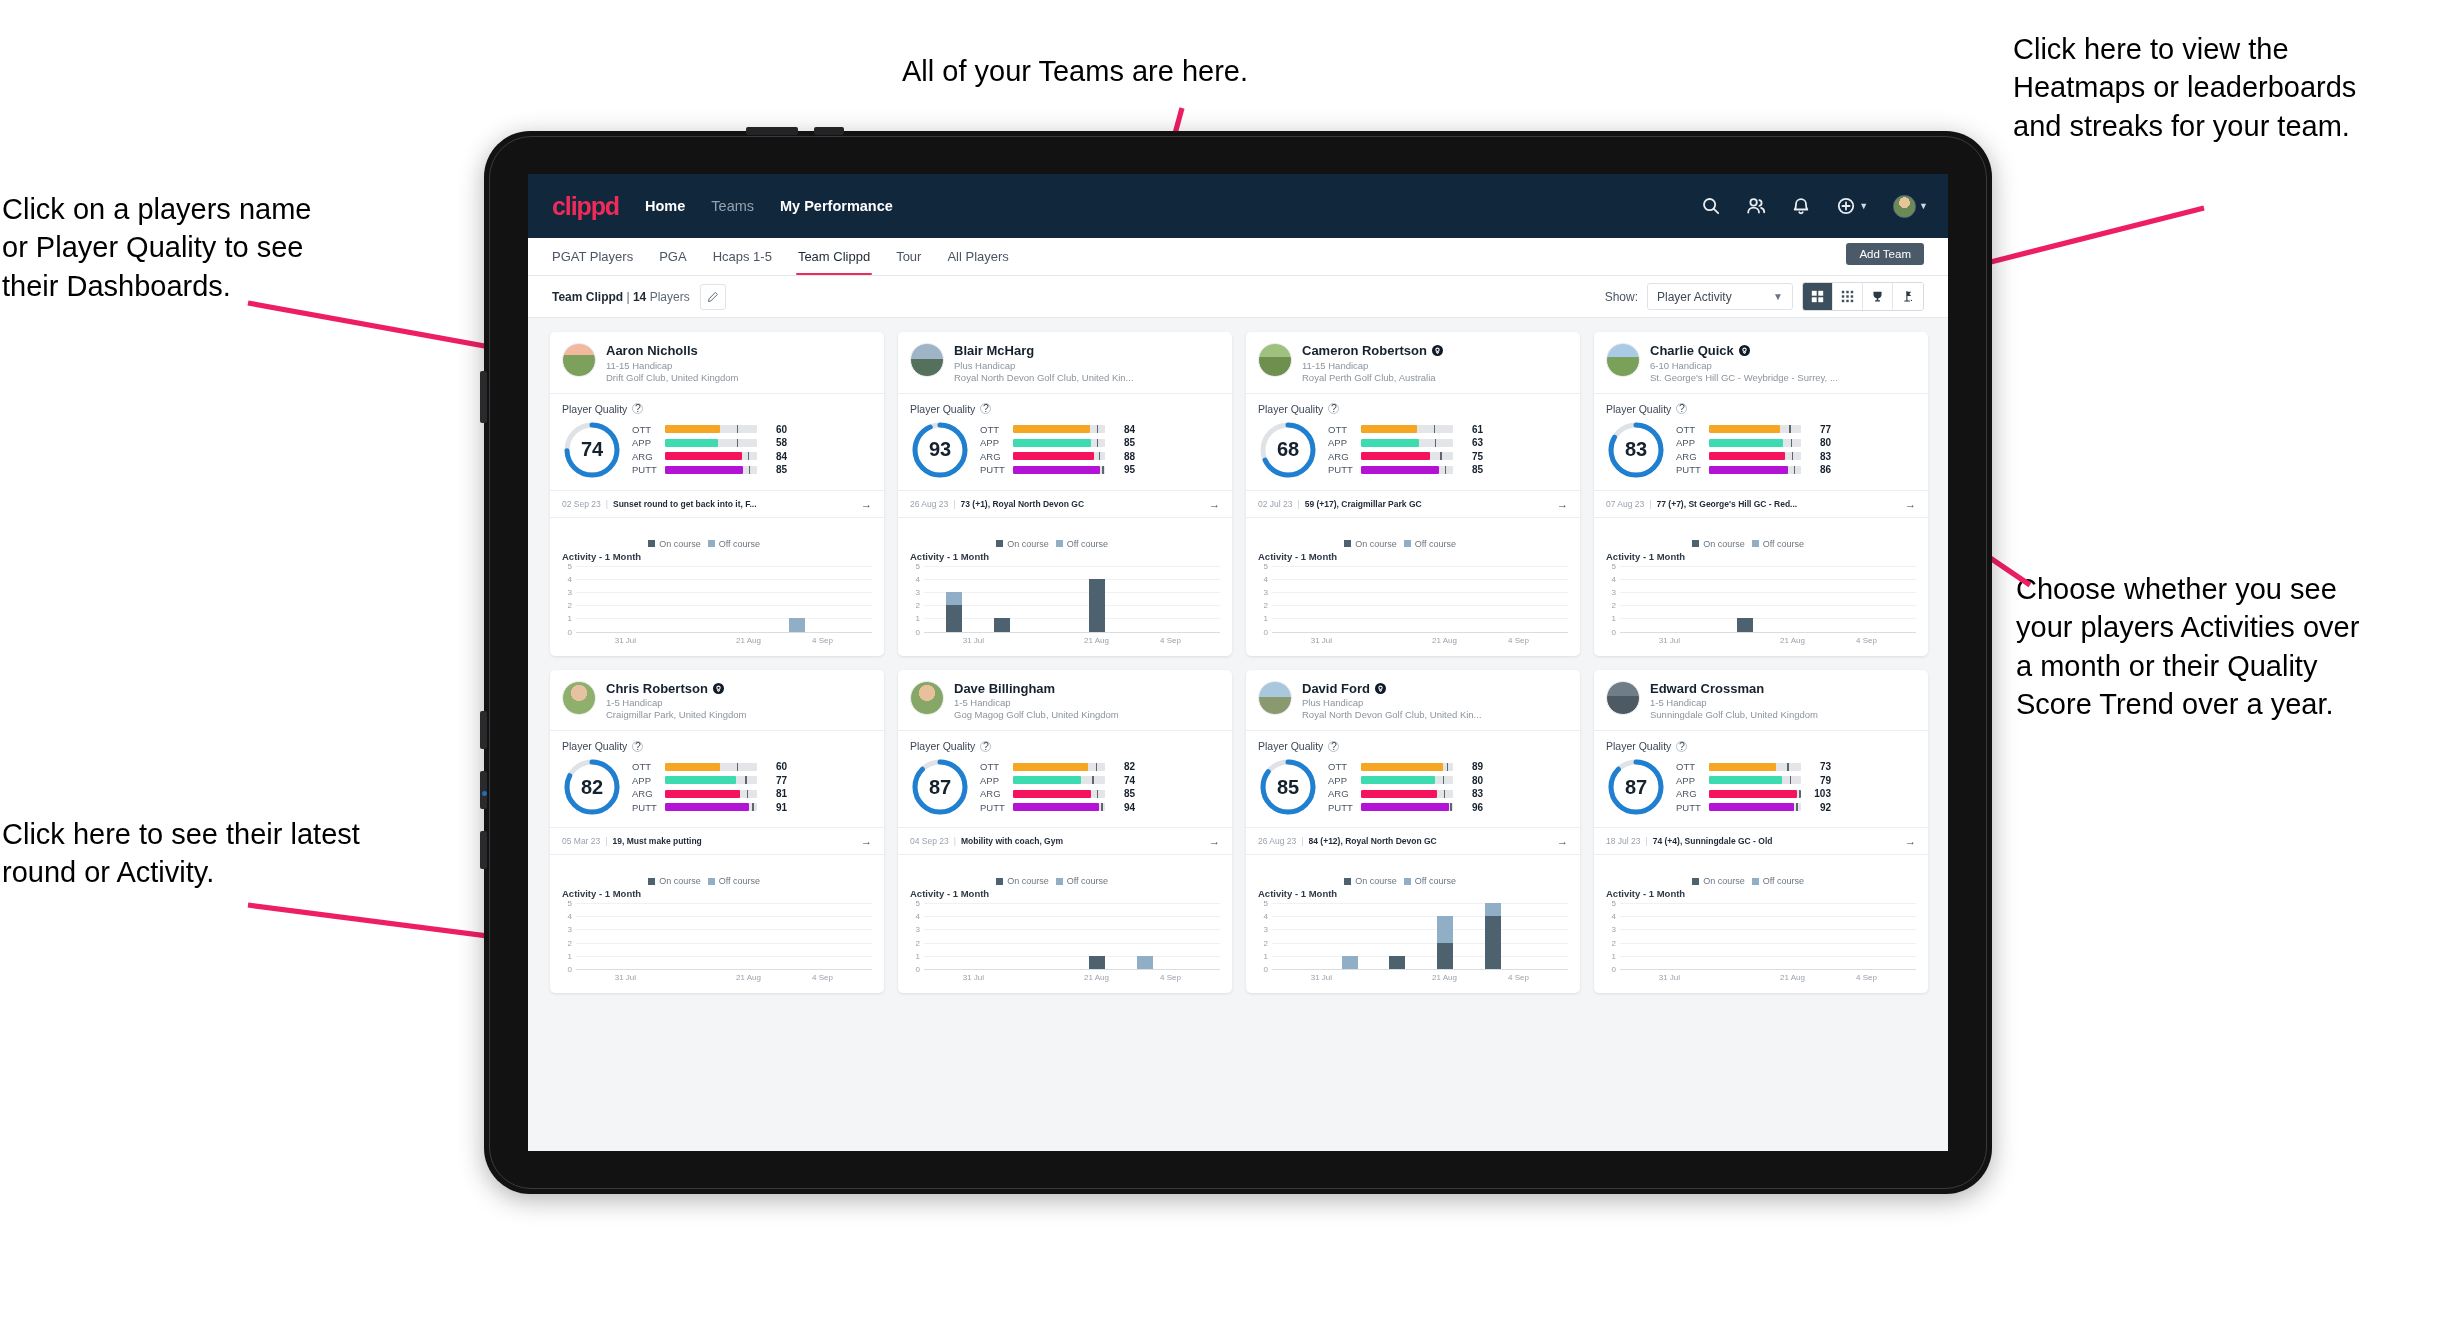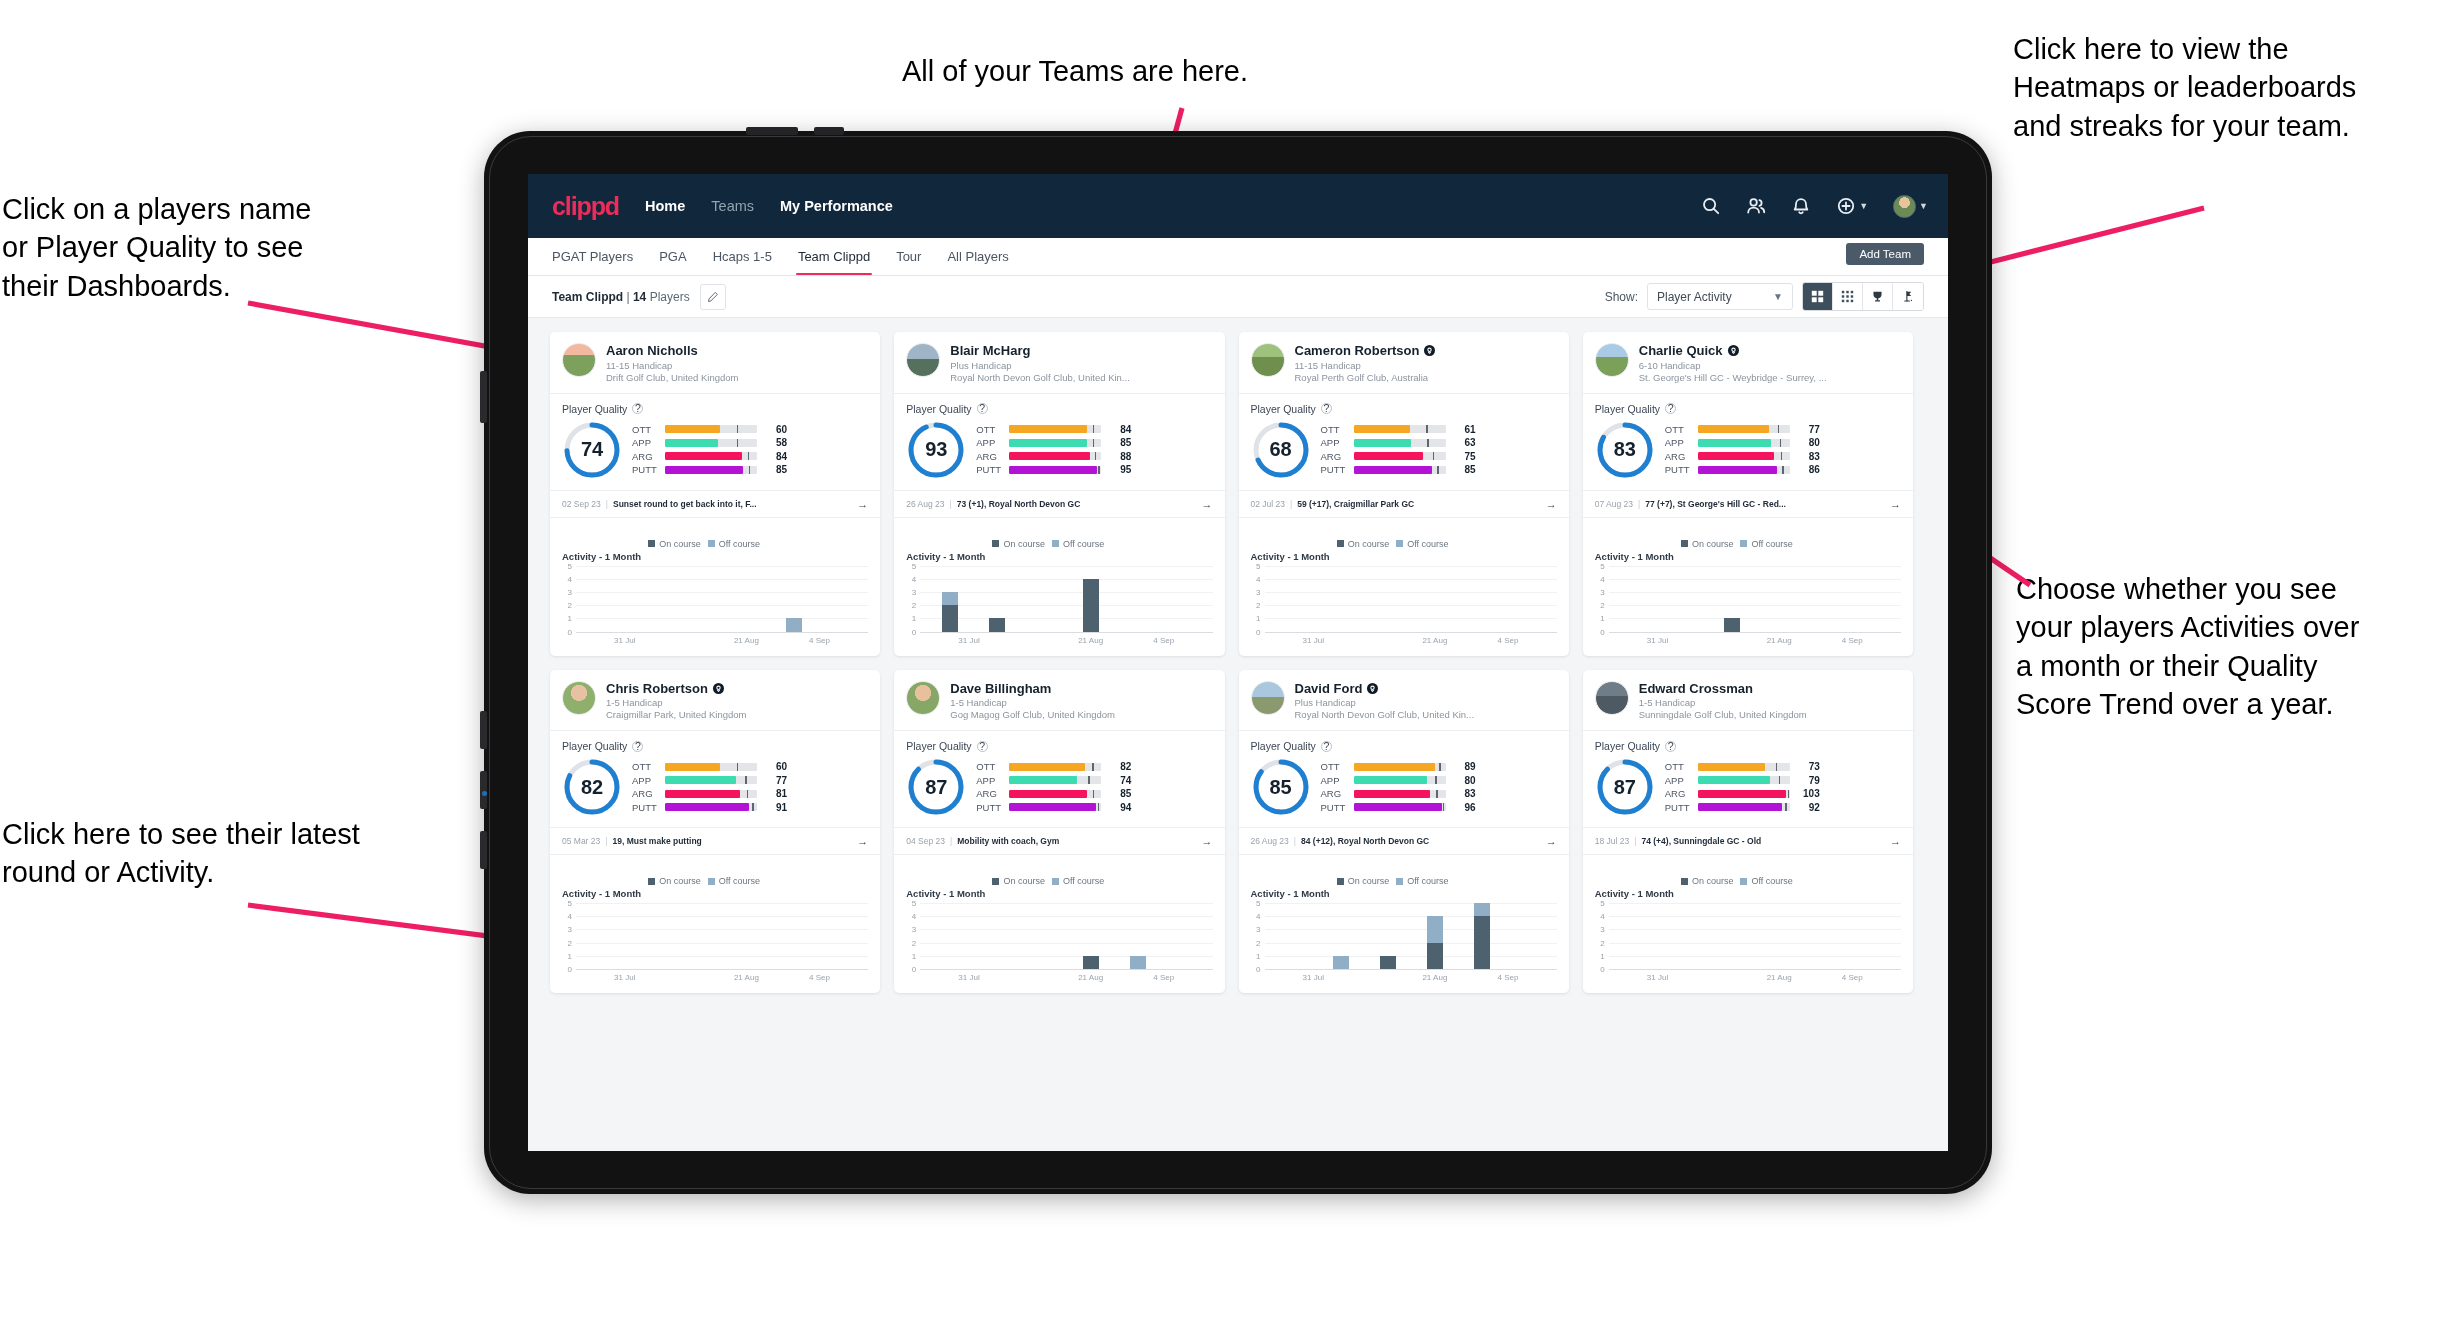--- a/index.html
+++ b/index.html
@@ -128,21 +128,21 @@
   .vt {
     width:30px; height:27px; background:#fff;
     display:flex; align-items:center; justify-content:center;
     border-right:1px solid #e2e6ea;
   }
   .vt:last-child { border-right:none; }
   .vt.active { background:#3d4e5c; }
 
   
   .grid {
-    padding:14px 35px 0 22px;
+    padding:14px 20px 0 22px;
     display:grid; grid-template-columns: repeat(4, 1fr);
     gap:14px;
   }
   .card {
     background:#ffffff; border-radius:5px;
     box-shadow:0 1px 3px rgba(16,30,54,.10);
     overflow:hidden;
   }
   .card-head { display:flex; align-items:flex-start; gap:10px; padding:11px 12px 10px 12px; }
   .pavatar {

